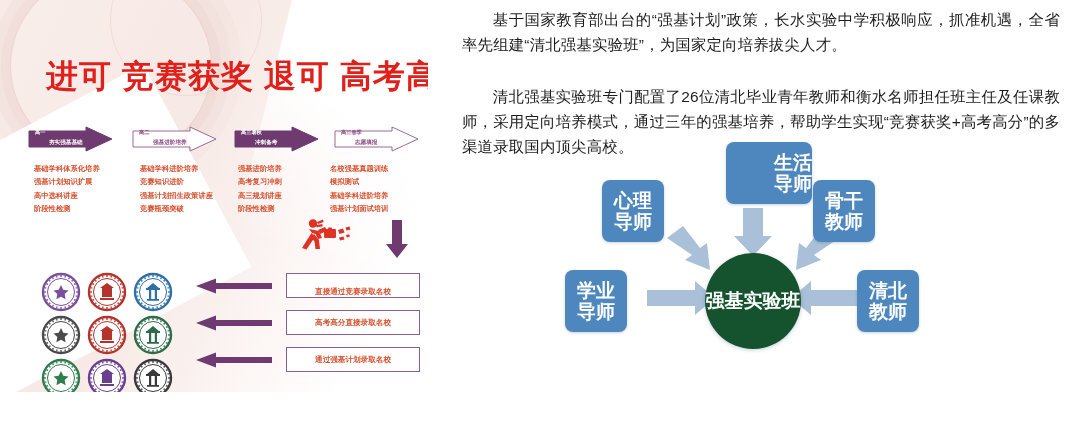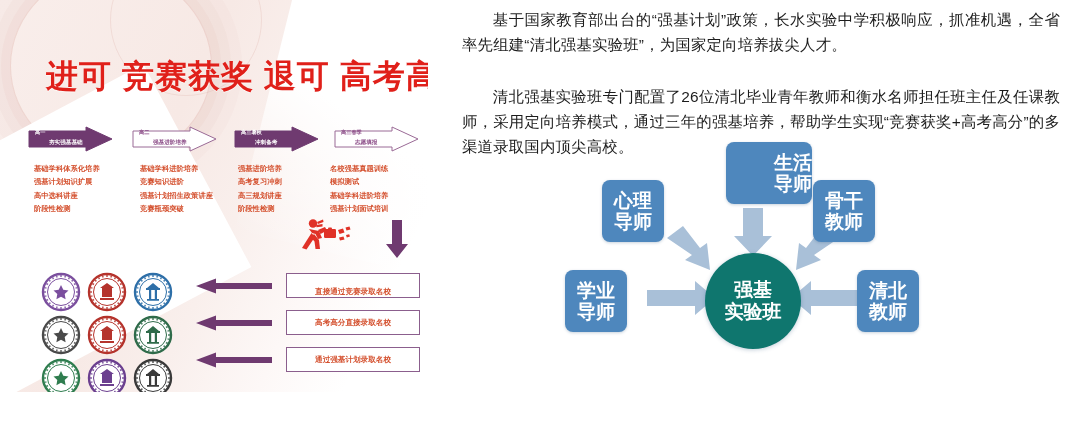--- a/index.html
+++ b/index.html
@@ -138,22 +138,22 @@
   
   .diagram{position:absolute;left:105px;top:150px;width:460px;height:230px;}
   .dnode{
     position:absolute;background:#4e87bd;border-radius:8px;
     display:flex;flex-direction:column;align-items:center;justify-content:center;
     color:#ffffff;font-weight:bold;font-size:19px;line-height:1.12;
     box-shadow:0 1px 3px rgba(40,80,120,.25);
   }
   .dnode b{font-weight:bold;display:block;}
   .dcenter{
-    position:absolute;border-radius:50%;background:#0f766e;
-    display:flex;flex-direction:column;align-items:center;justify-content:center;
+    position:absolute;border-radius:50%;background:#14532d;
+    display:flex;flex-direction:row;align-items:center;justify-content:center;
     color:#ffffff;font-weight:bold;font-size:19px;line-height:1.15;
     box-shadow:0 1px 4px rgba(40,80,120,.28);
   }
   .darrow{position:absolute;}
 </style>
 </head>
 <body>
 
 <div class="page">
 

